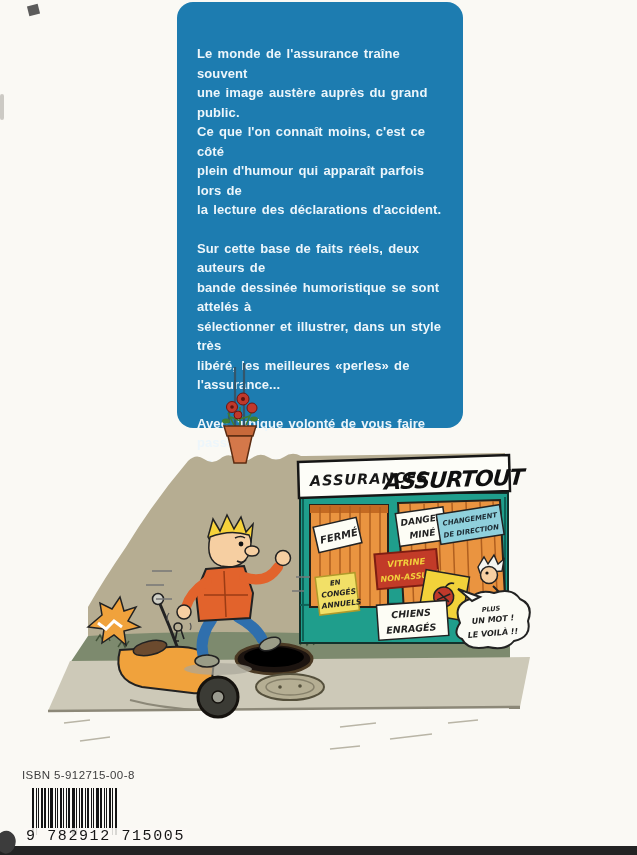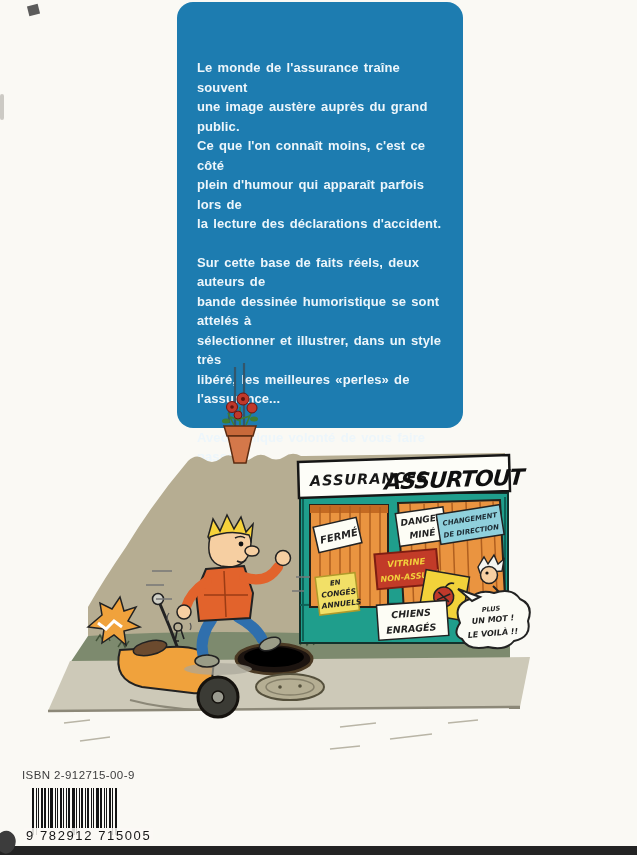--- a/index.html
+++ b/index.html
@@ -4,28 +4,28 @@
 <style>
   html,body{margin:0;padding:0;}
   body{width:637px;height:855px;overflow:hidden;background:#e8e8e8;}
   .page{position:relative;width:637px;height:855px;background:#faf9f4;font-family:"Liberation Sans",sans-serif;}
   
   .mark-tl{position:absolute;left:28px;top:5px;width:11px;height:10px;background:#4a4a4a;transform:rotate(-14deg);opacity:.9;}
   .smudge-left{position:absolute;left:0;top:94px;width:4px;height:26px;background:#b3b1ab;border-radius:2px;opacity:.65;}
   .bottom-strip{position:absolute;left:0;top:846px;width:637px;height:9px;background:#232323;}
   .smudge-bl{position:absolute;left:-4px;top:831px;width:20px;height:22px;background:#3c3c3c;border-radius:45% 60% 40% 55%;transform:rotate(32deg);}
   
-  .blurb{position:absolute;left:177px;top:2px;width:286px;height:426px;border-radius:16px;box-sizing:border-box;padding:56px 16px 0 20px;}
+  .blurb{position:absolute;left:177px;top:2px;width:286px;height:426px;border-radius:16px;box-sizing:border-box;padding:42px 16px 0 20px;}
   .blurb p{margin:0 0 19px 0;font-size:13px;line-height:19.5px;font-weight:bold;letter-spacing:.1px;word-spacing:1.5px;white-space:pre-line;}
   
   .illu{position:absolute;left:0;top:355px;width:637px;height:460px;}
   
   .isbn-line{position:absolute;left:22px;top:769px;font-size:11.5px;color:#3d3d3d;letter-spacing:.4px;}
   .barcode{position:absolute;left:28px;top:786px;width:92px;height:52px;}
-  .barcode-digits{position:absolute;left:24px;top:828px;font-family:Liberation Sans, sans-serif;font-size:13px;color:#161616;letter-spacing:1.6px;background:rgba(250,249,244,.85);padding:0 2px;}
+  .barcode-digits{position:absolute;left:24px;top:828px;font-family:Liberation Mono, monospace;font-size:15px;color:#161616;letter-spacing:1.6px;background:rgba(250,249,244,.85);padding:0 2px;}
   text{font-family:"DejaVu Sans",sans-serif;}
 </style>
 </head>
 <body>
 
 <div class="page">
 
   <div class="mark-tl"></div>
   <div class="smudge-left"></div>
 
@@ -193,21 +193,21 @@
     </g>
     <g>
       <path fill="#fbfbf5" stroke="#222" stroke-width="2" d="M460,268 Q452,250 470,244 Q478,234 494,238 Q512,232 520,244 Q534,250 528,266 Q532,282 514,286 Q506,296 488,292 Q468,296 462,284 Q452,280 460,268 Z"></path>
       <path fill="#fbfbf5" stroke="#222" stroke-width="2" d="M472,246 L458,234 L480,242 Z"></path>
       <text x="482" y="257" font-size="6.5" font-style="italic" font-weight="bold" fill="#222" transform="rotate(-5 482 257)">PLUS</text>
       <text x="472" y="269" font-size="8" font-style="italic" font-weight="bold" fill="#222" transform="rotate(-5 472 269)">UN MOT !</text>
       <text x="468" y="283" font-size="8" font-style="italic" font-weight="bold" fill="#222" transform="rotate(-5 468 283)">LE VOILÀ !!</text>
     </g>
   </svg>
 
-  <div class="isbn-line">ISBN 2-912715-00-9</div>
+  <div class="isbn-line">ISBN 5-912715-00-8</div>
   <svg class="barcode" viewBox="0 0 92 52">
     <g id="bc">
         <rect x="4" y="2" width="2" height="47" fill="#141414"></rect>
         <rect x="8" y="2" width="1" height="47" fill="#141414"></rect>
         <rect x="10" y="2" width="1" height="40" fill="#141414"></rect>
         <rect x="13" y="2" width="2" height="40" fill="#141414"></rect>
         <rect x="16" y="2" width="2" height="40" fill="#141414"></rect>
         <rect x="20" y="2" width="1" height="40" fill="#141414"></rect>
         <rect x="22" y="2" width="3" height="40" fill="#141414"></rect>
         <rect x="27" y="2" width="1" height="40" fill="#141414"></rect>

